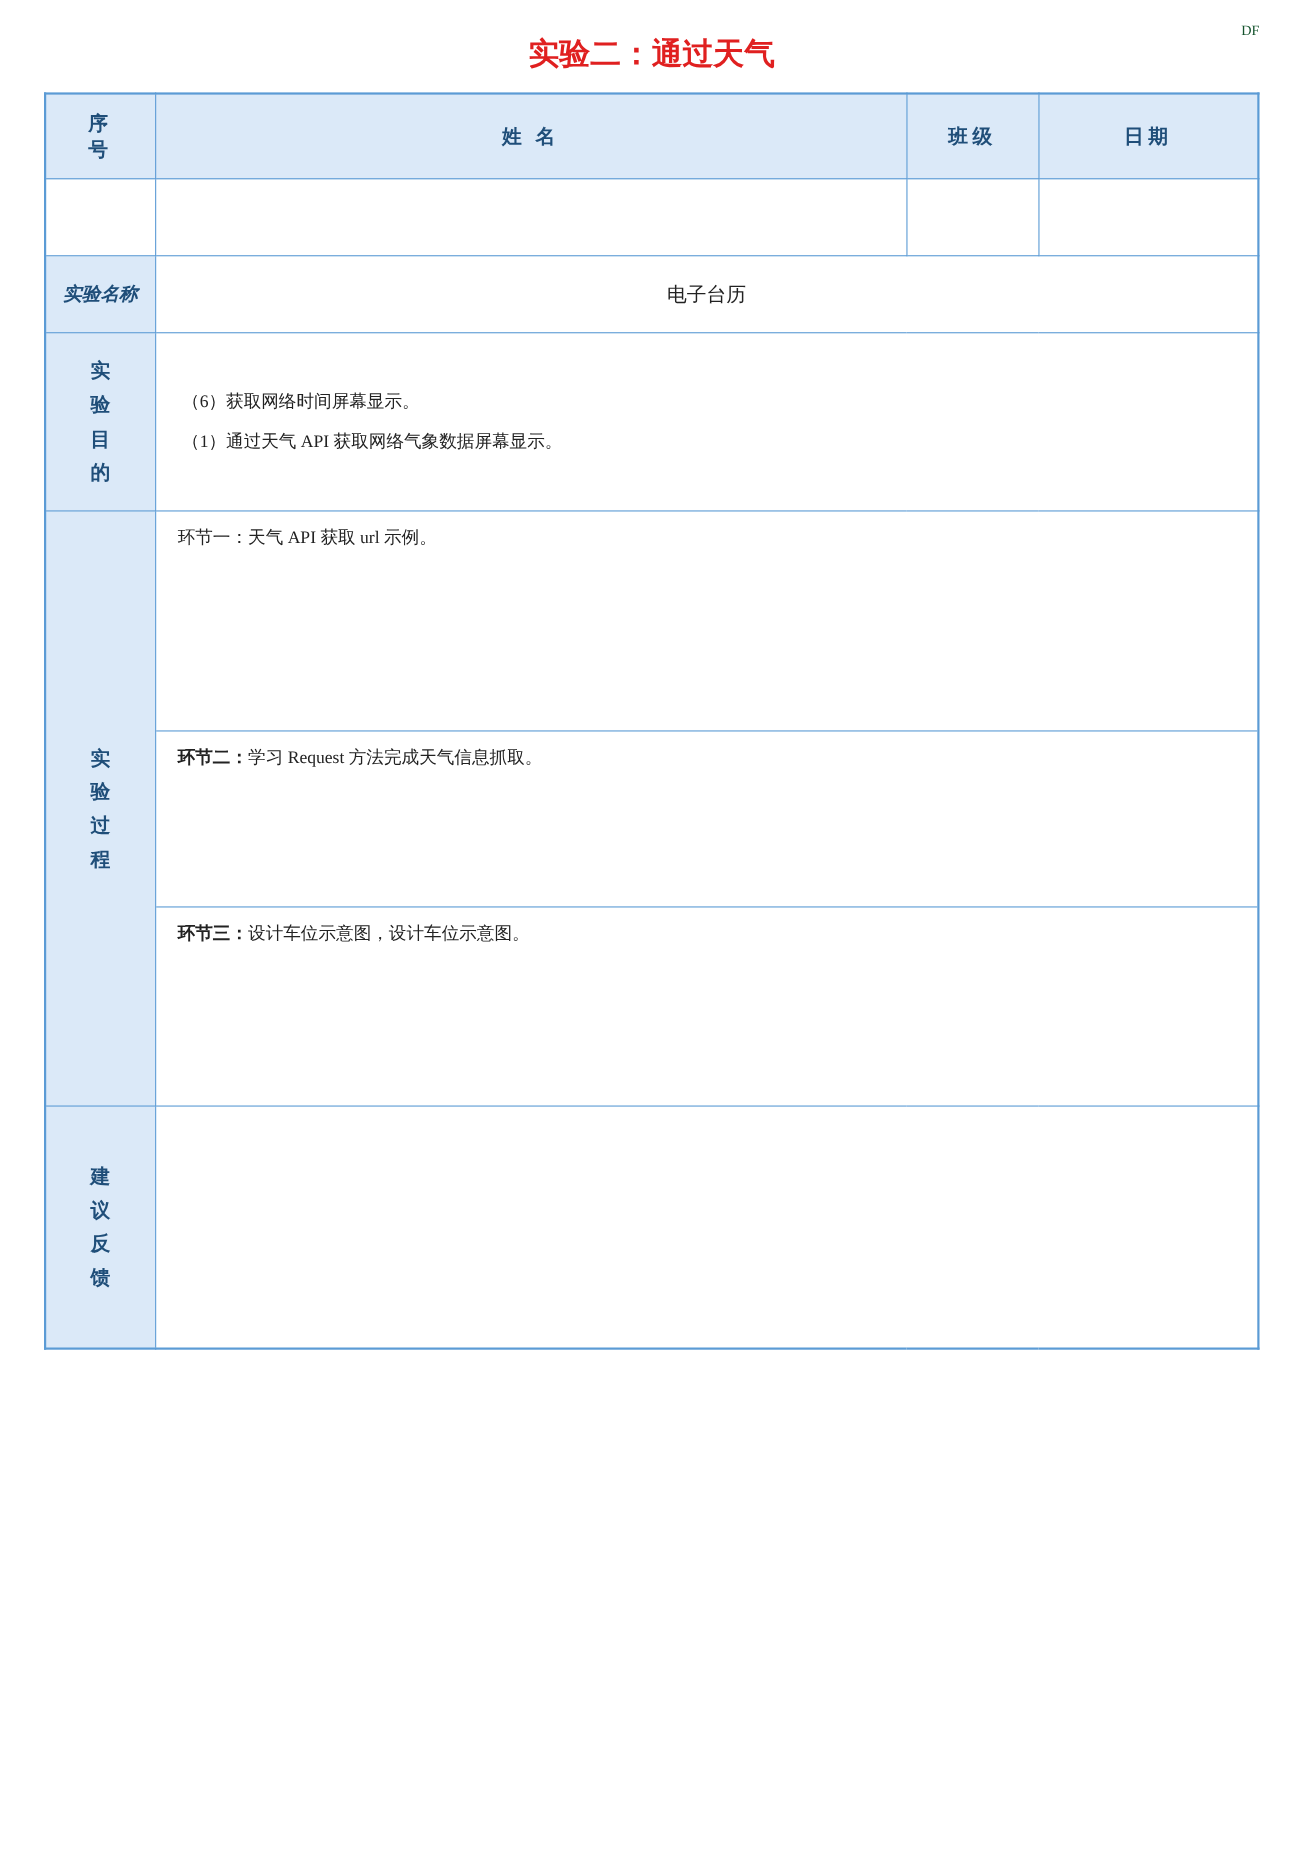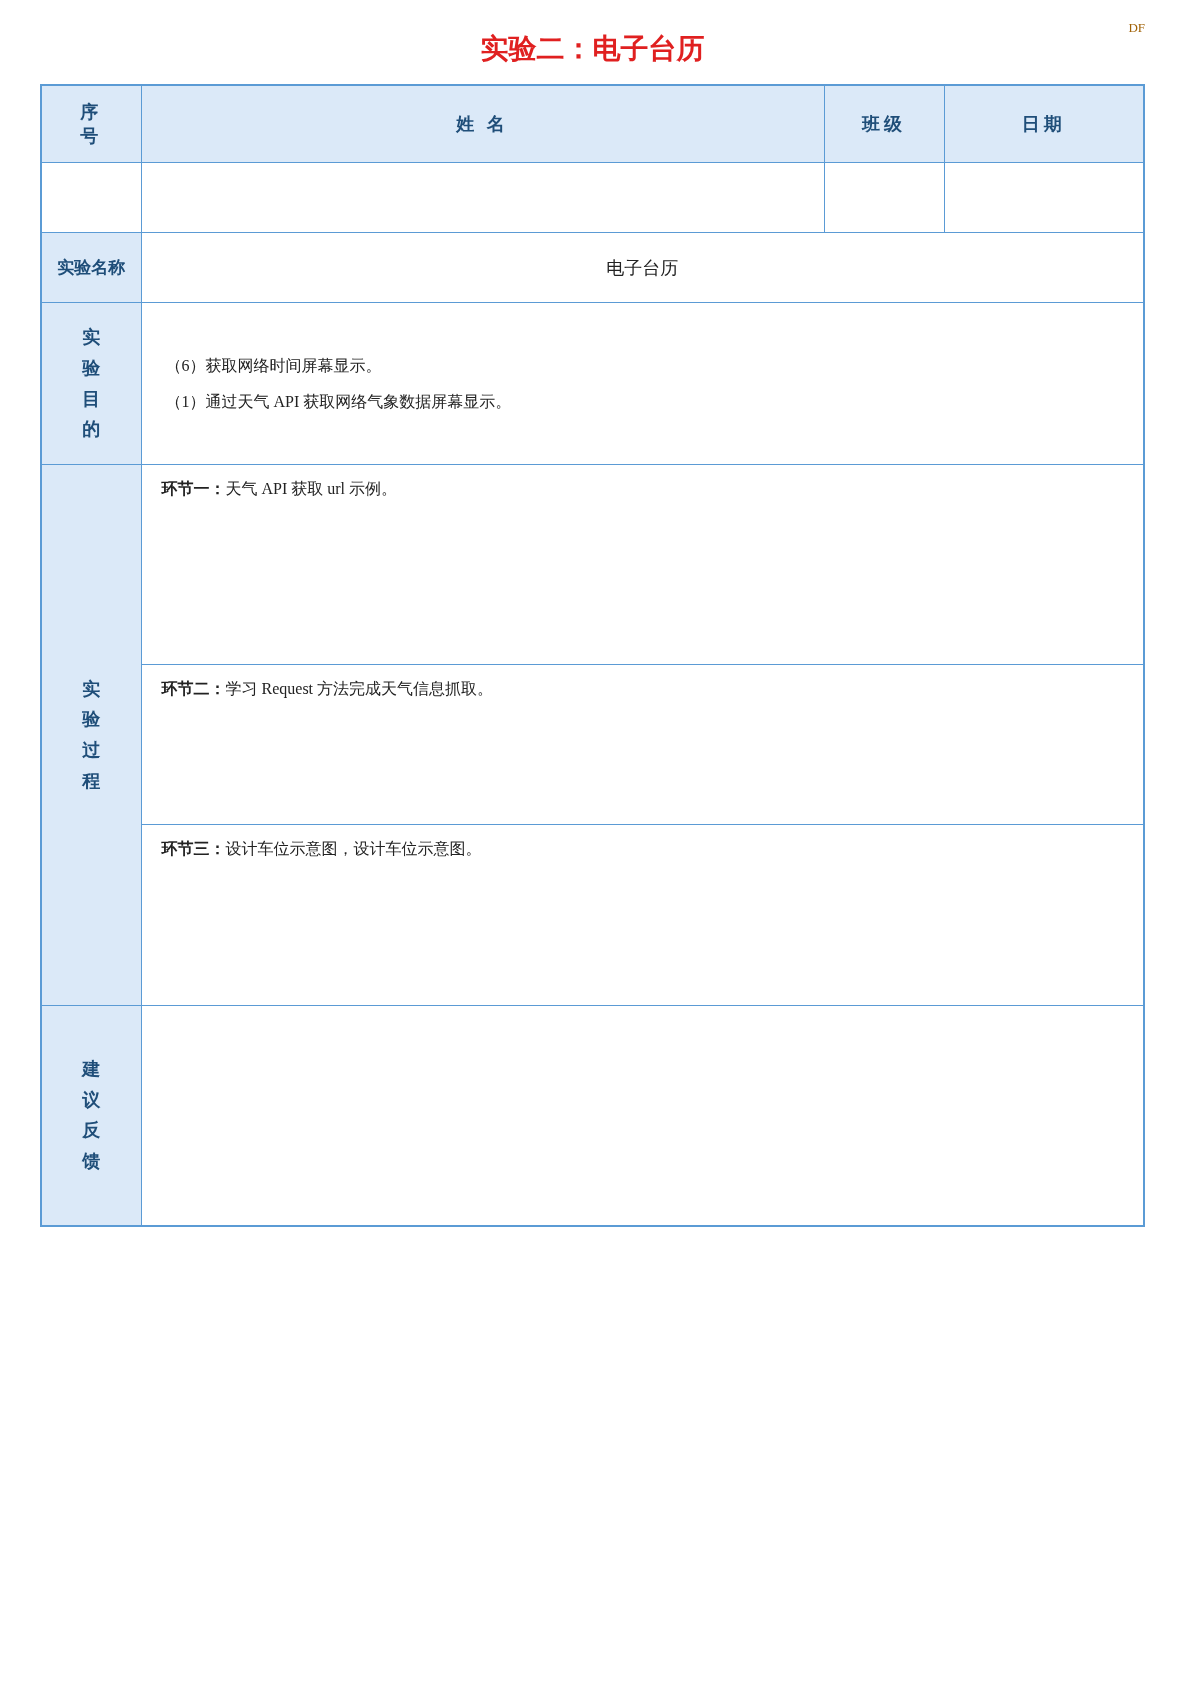--- a/index.html
+++ b/index.html
@@ -20,21 +20,21 @@
       font-weight: bold;
       color: #e02020;
       margin-bottom: 16px;
       position: relative;
     }
     .df-label {
       position: absolute;
       top: -10px;
       right: 0;
       font-size: 13px;
-      color: #a16207;
+      color: #14532d;
       font-weight: normal;
     }
     .main-table {
       width: 100%;
       border-collapse: collapse;
       border: 2px solid #5b9bd5;
     }
     .main-table td, .main-table th {
       border: 1px solid #5b9bd5;
       padding: 0;
@@ -110,21 +110,21 @@
     .vertical-label span {
       display: block;
       line-height: 1.6;
       font-size: 18px;
     }
   </style>
 </head>
 <body>
 
 <div class="page-title">
-  <span>实验二：电子台历</span>
+  <span>实验二：通过天气</span>
   <span class="df-label">DF</span>
 </div>
 
 <table class="main-table">
 
   <colgroup>
     <col class="col-seq">
     <col class="col-name">
     <col class="col-class">
     <col class="col-date">
@@ -140,21 +140,21 @@
   <tbody>
 
     <tr class="info-row">
       <td style="height:70px;"></td>
       <td></td>
       <td></td>
       <td></td>
     </tr>
 
     <tr class="exp-name-row">
-      <td class="label-cell" colspan="1" style="background:#dbe9f8; text-align:center; font-weight:bold; color:#1f4e79; font-size:17px; vertical-align:middle; height:70px;">实验名称</td>
+      <td class="label-cell" colspan="1" style="background:#dbe9f8; text-align:center; font-weight:bold; color:#1f4e79; font-size:17px; vertical-align:middle; height:70px;font-style:italic;">实验名称</td>
       <td colspan="3" class="exp-name-value">电子台历</td>
     </tr>
 
     <tr>
       <td style="background:#dbe9f8; text-align:center; font-weight:bold; color:#1f4e79; font-size:18px; vertical-align:middle; width:100px; padding:20px 8px;">
         <div class="vertical-label">
           <span>实</span>
           <span>验</span>
           <span>目</span>
           <span>的</span>
@@ -172,21 +172,21 @@
           <span>实</span>
           <span>验</span>
           <span>过</span>
           <span>程</span>
         </div>
       </td>
       <td colspan="3" style="padding:0; vertical-align:top;">
 
         <div class="process-section" style="min-height:200px;">
           <div class="process-section-title">
-            <span style="font-weight:bold;text-align:right;">环节一：</span><span>天气 API 获取 <span class="underline-text">url</span> 示例。</span>
+            <span style="font-weight:normal;text-align:right;">环节一：</span><span>天气 API 获取 <span class="underline-text">url</span> 示例。</span>
           </div>
         </div>
 
         <div class="process-section" style="min-height:160px;">
           <div class="process-section-title">
             <span style="font-weight:bold;">环节二：</span><span>学习 Request 方法完成天气信息抓取。</span>
           </div>
         </div>
 
         <div class="process-section" style="min-height:180px; border-bottom:none;">

